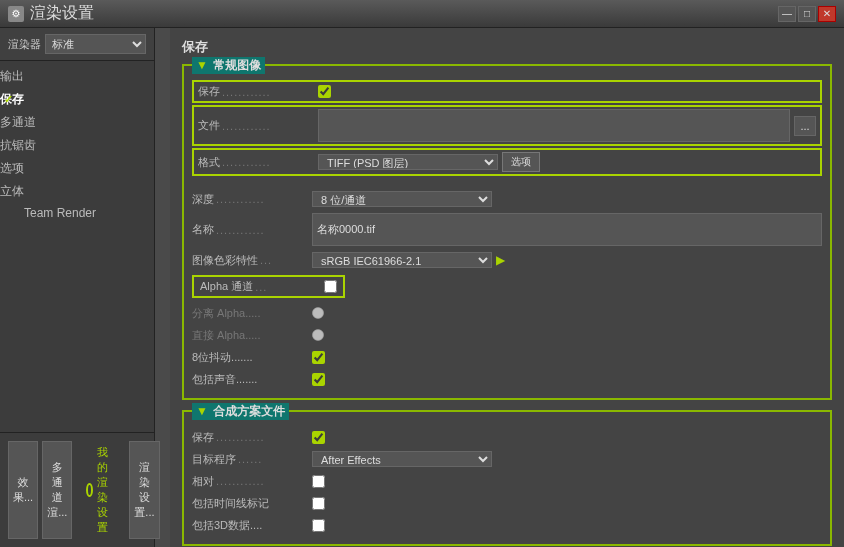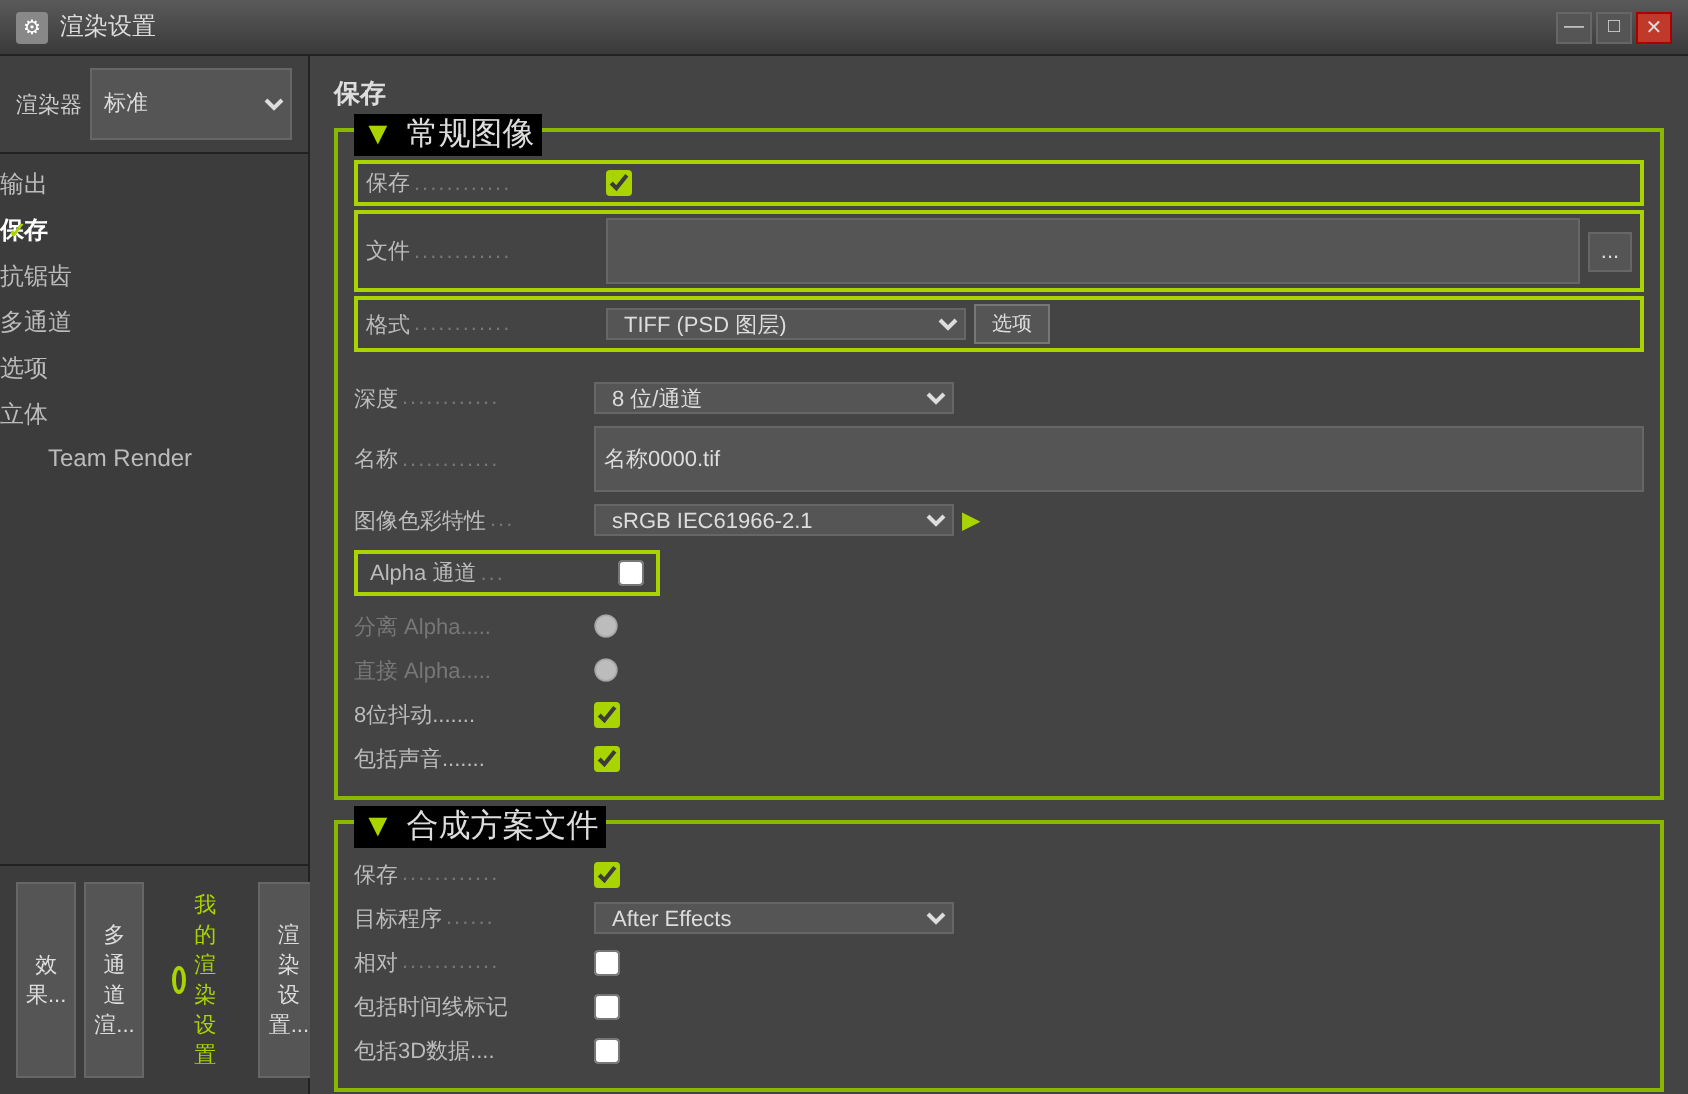--- a/index.html
+++ b/index.html
@@ -25,41 +25,42 @@
       width: 16px; height: 16px;
       background: #888;
       border-radius: 2px;
       margin-right: 6px;
       font-size: 10px;
       display: flex; align-items: center; justify-content: center;
       color: #fff;
     }
     .title-bar-text {
       color: #ddd;
-      font-size: 12px;
+      font-size: 16px;
       flex: 1;
     }
     .title-bar-controls {
       display: flex; gap: 2px;
     }
     .tb-btn {
       width: 18px; height: 16px;
       border: 1px solid #666;
       background: #555;
       color: #ddd;
       font-size: 10px;
       cursor: pointer;
       display: flex; align-items: center; justify-content: center;
     }
     .tb-btn.close { background: #c0392b; border-color: #a00; }
 
     
     .main-layout {
       display: flex;
       height: calc(547px - 28px);
+      gap: 15px;
     }
 
     
     .sidebar {
       width: 155px;
       background: #3c3c3c;
       border-right: 1px solid #222;
       display: flex;
       flex-direction: column;
     }
@@ -75,21 +76,21 @@
       color: #ccc;
       font-size: 11px;
     }
     .sidebar-select {
       flex: 1;
       background: #555;
       border: 1px solid #666;
       color: #ddd;
       font-size: 11px;
       padding: 1px 2px;
-      height: 36px;
+      height: 20px;
     }
     .sidebar-items {
       flex: 1;
       padding: 4px 0;
     }
     .sidebar-item {
       display: flex;
       align-items: center;
       padding: 3px 8px 3px 0;
       color: #bbb;
@@ -160,25 +161,25 @@
     .group-box {
       border: 2px solid #8ab800;
       margin-bottom: 10px;
       padding: 4px 8px 8px 8px;
       position: relative;
     }
     .group-box-title {
       position: absolute;
       top: -9px;
       left: 8px;
-      background: #000000;
+      background: #0f766e;
       padding: 0 4px;
       color: #ddd;
-      font-size: 16px;
-      font-weight: normal;
+      font-size: 12px;
+      font-weight: bold;
     }
     .group-box-title .arrow {
       color: #aad400;
       margin-right: 2px;
     }
 
     
     .form-row {
       display: flex;
       align-items: center;
@@ -299,24 +300,24 @@
       </select>
     </div>
     <div class="sidebar-items">
       <div class="sidebar-item">
         <span>输出</span>
       </div>
       <div class="sidebar-item checked active">
         <span>保存</span>
       </div>
       <div class="sidebar-item">
+        <span>多通道</span>
+      </div>
+      <div class="sidebar-item">
         <span>抗锯齿</span>
-      </div>
-      <div class="sidebar-item">
-        <span>多通道</span>
       </div>
       <div class="sidebar-item">
         <span>选项</span>
       </div>
       <div class="sidebar-item">
         <span>立体</span>
       </div>
       <div class="sidebar-item sub">
         <span>Team Render</span>
       </div>

